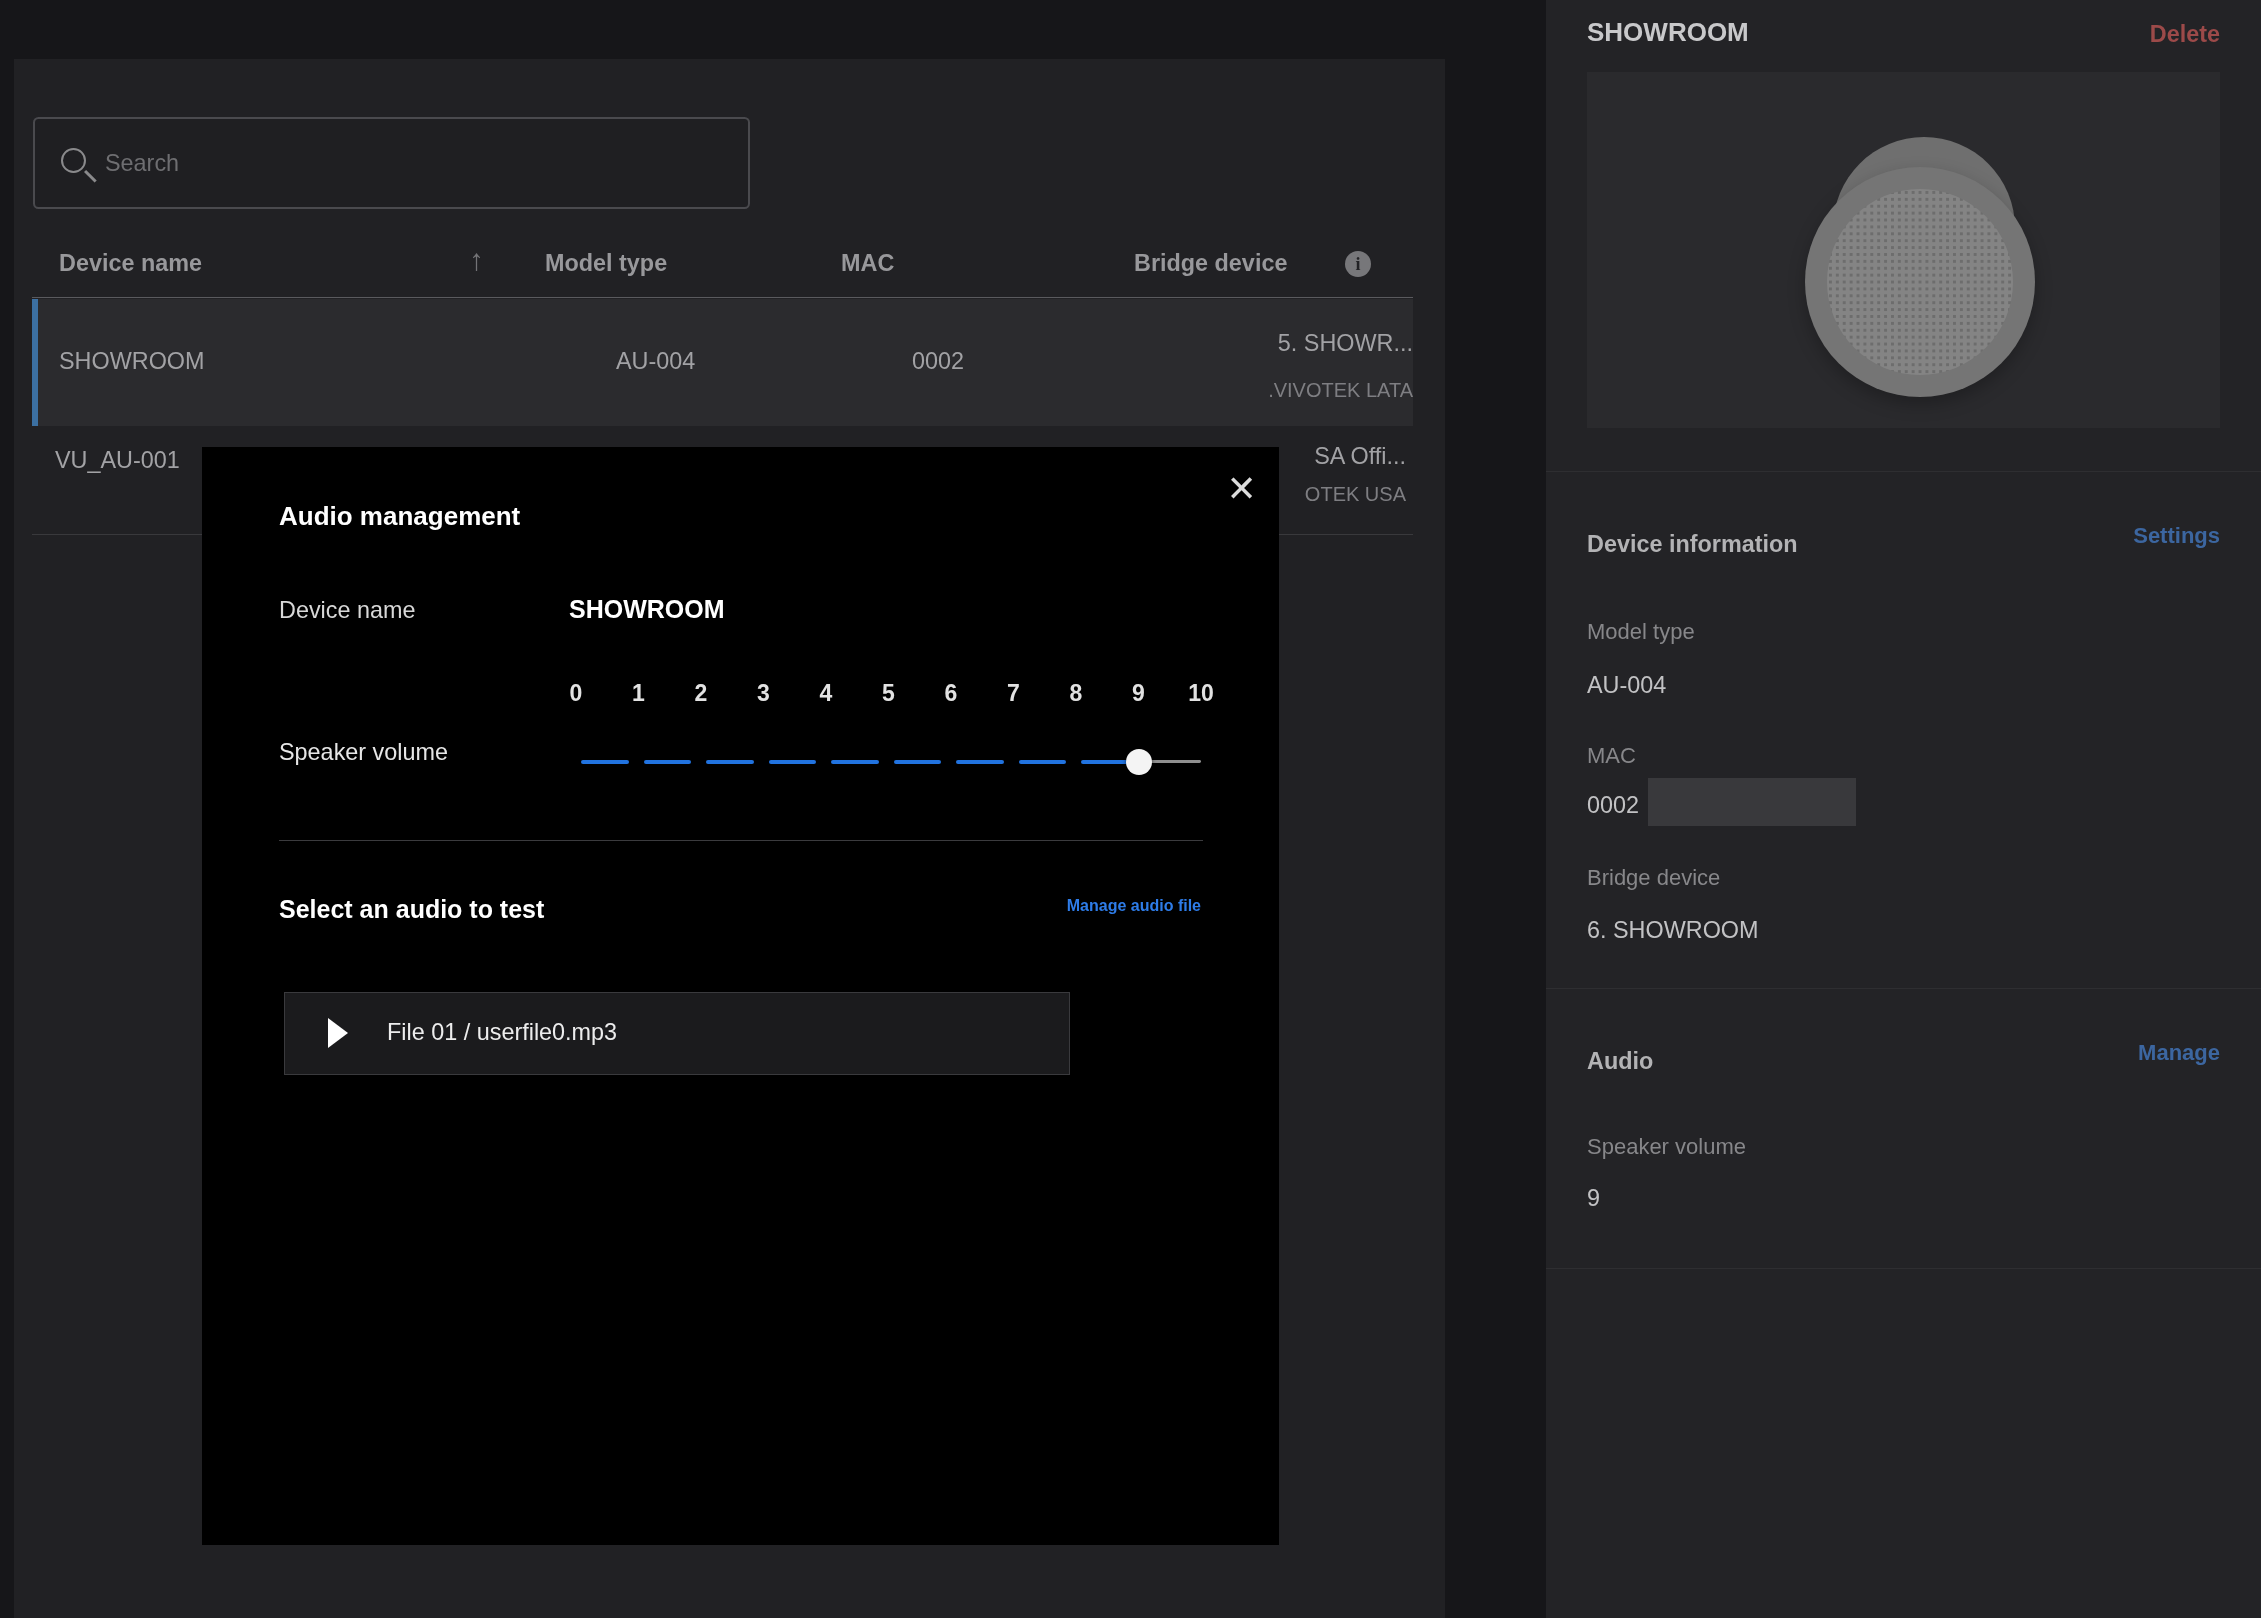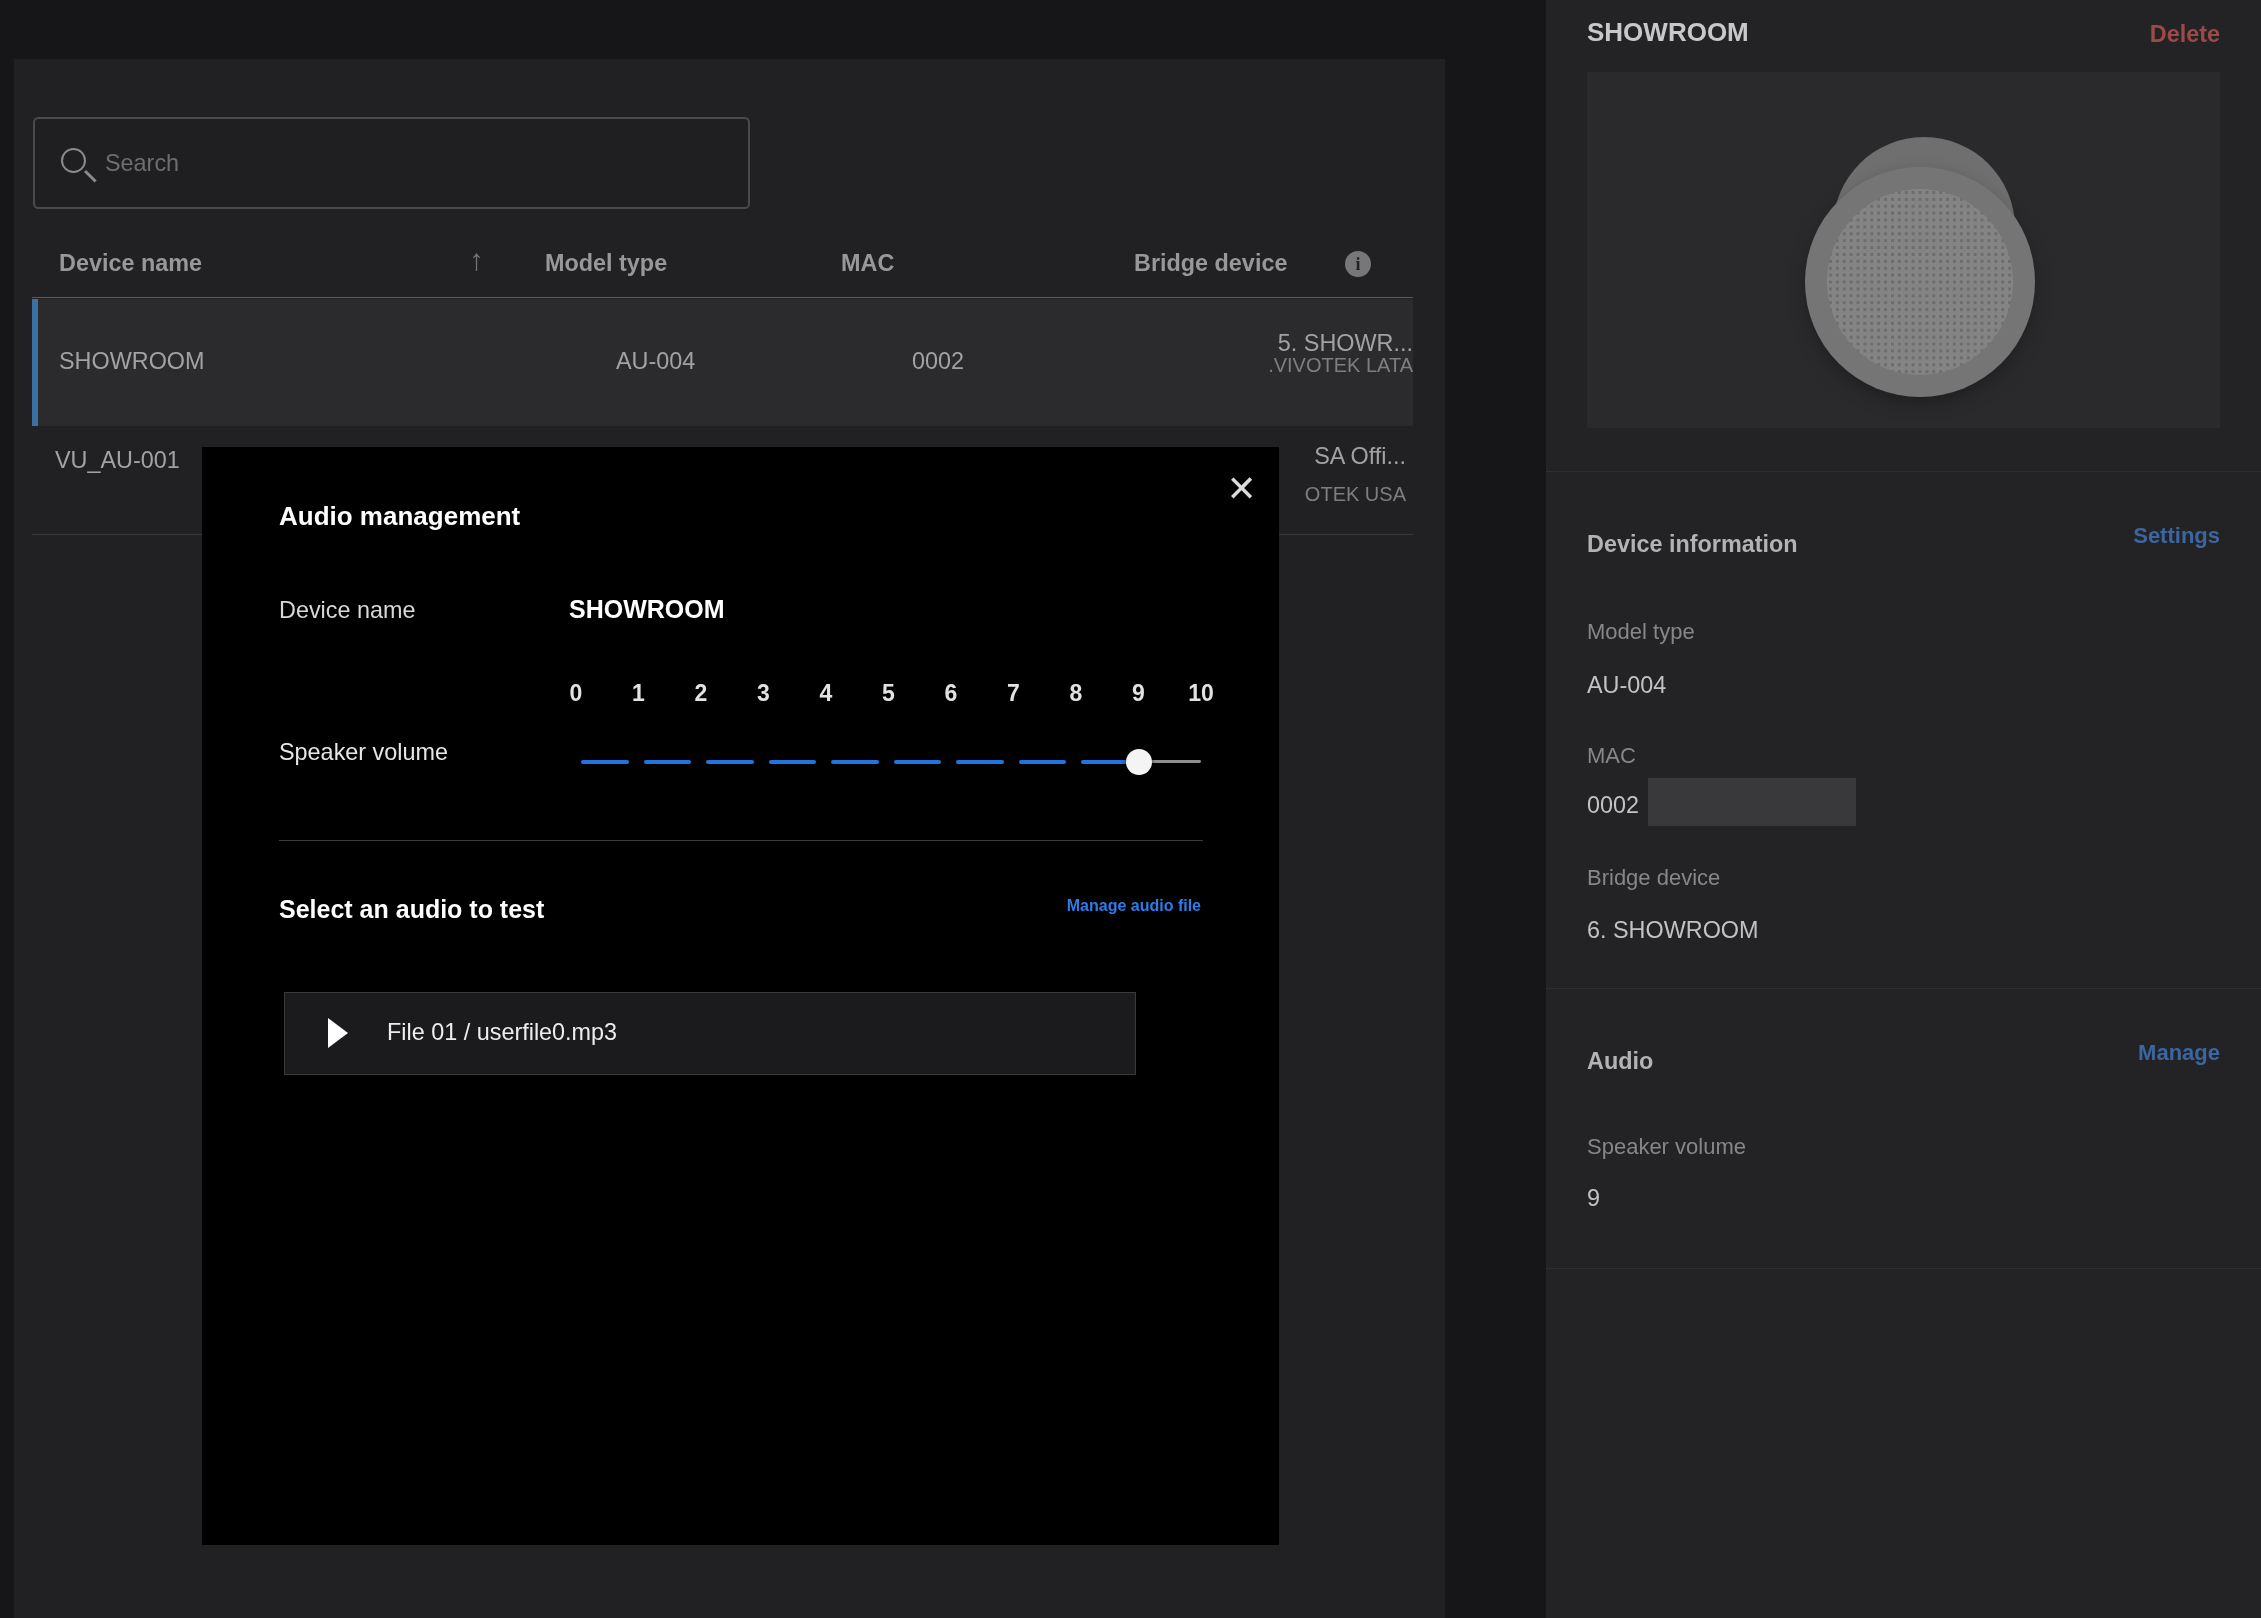--- a/index.html
+++ b/index.html
@@ -53,21 +53,21 @@
   .ticks { left:374px; top:233px; width:625px; height:30px; }
   .ticks span { position:absolute; transform:translateX(-50%); font-size:23px; font-weight:bold; color:#e2e2e2; }
   .track { left:374px; top:312px; width:625px; height:5.5px; }
   .dash { position:absolute; top:0.7px; height:4.1px; border-radius:2.1px; }
   .dash.blue { background:#2173e0; }
   .dash.gray { background:#8f8f8f; height:2.8px; top:1.4px; border-radius:1.4px; }
   .handle { position:absolute; top:-10.3px; width:26px; height:26px; border-radius:50%; background:#f4f4f4; box-shadow:0 0 4.1px rgba(0,0,0,0.6); cursor:pointer; }
   .m-divider { left:77px; top:393px; width:924px; height:1.4px; background:#3b3b3e; }
   .select-label { left:77px; top:448px; font-size:25px; font-weight:bold; color:#fff; }
   .manage-audio { right:78px; top:450px; font-size:16px; font-weight:bold; color:#2e7ce8; cursor:pointer; }
-  .file-box { left:82px; width:852px; height:83px; background:#1b1b1d; border:1.4px solid #3a3a3d; cursor:pointer; }
+  .file-box { left:82px; width:786px; height:83px; background:#1b1b1d; border:1.4px solid #3a3a3d; cursor:pointer; }
   .file-box.f1 { top:545px; } .file-box.f2 { top:655px; }
   .play { left:43px; top:25px; width:0; height:0; border-left:20.7px solid #fff; border-top:15px solid transparent; border-bottom:15px solid transparent; cursor:pointer; }
   .file-label { left:102px; top:26px; font-size:23.4px; color:#ededed; }
 </style>
 </head>
 <body>
 
 <div class="stage">
 
   <div class="abs card-bg"></div>
@@ -83,21 +83,21 @@
   <div class="abs th" style="left:841px;">MAC</div>
   <div class="abs th" style="left:1134px;">Bridge device</div>
   <div class="abs info-icon">i</div>
   <div class="abs header-line"></div>
 
   <div class="abs row-selected"></div>
   <div class="abs cell" style="left:59px;  top:348px;">SHOWROOM</div>
   <div class="abs cell" style="left:616px; top:348px;">AU-004</div>
   <div class="abs cell" style="left:912px; top:348px;">0002</div>
   <div class="abs cell bridge-cell" style="left:1034px; top:330px; width:379px;">5. SHOWR...</div>
-  <div class="abs bridge-sub bridge-cell" style="left:1034px; top:354px; width:379px; text-align:right;">.VIVOTEK LATA</div>
+  <div class="abs bridge-sub bridge-cell" style="left:1034px; top:379px; width:379px; text-align:right;">.VIVOTEK LATA</div>
 
   <div class="abs cell" style="left:55px; top:447px;">VU_AU-001</div>
   <div class="abs cell bridge-cell" style="left:1034px; top:443px; width:372px;">SA Offi...</div>
   <div class="abs bridge-sub bridge-cell" style="left:1034px; top:483px; width:372px; text-align:right;">OTEK USA</div>
   <div class="abs row2-line"></div>
 
   <div class="abs panel-bg"></div>
   <div class="abs panel-title">SHOWROOM</div>
   <div class="abs delete-btn">Delete</div>
 

